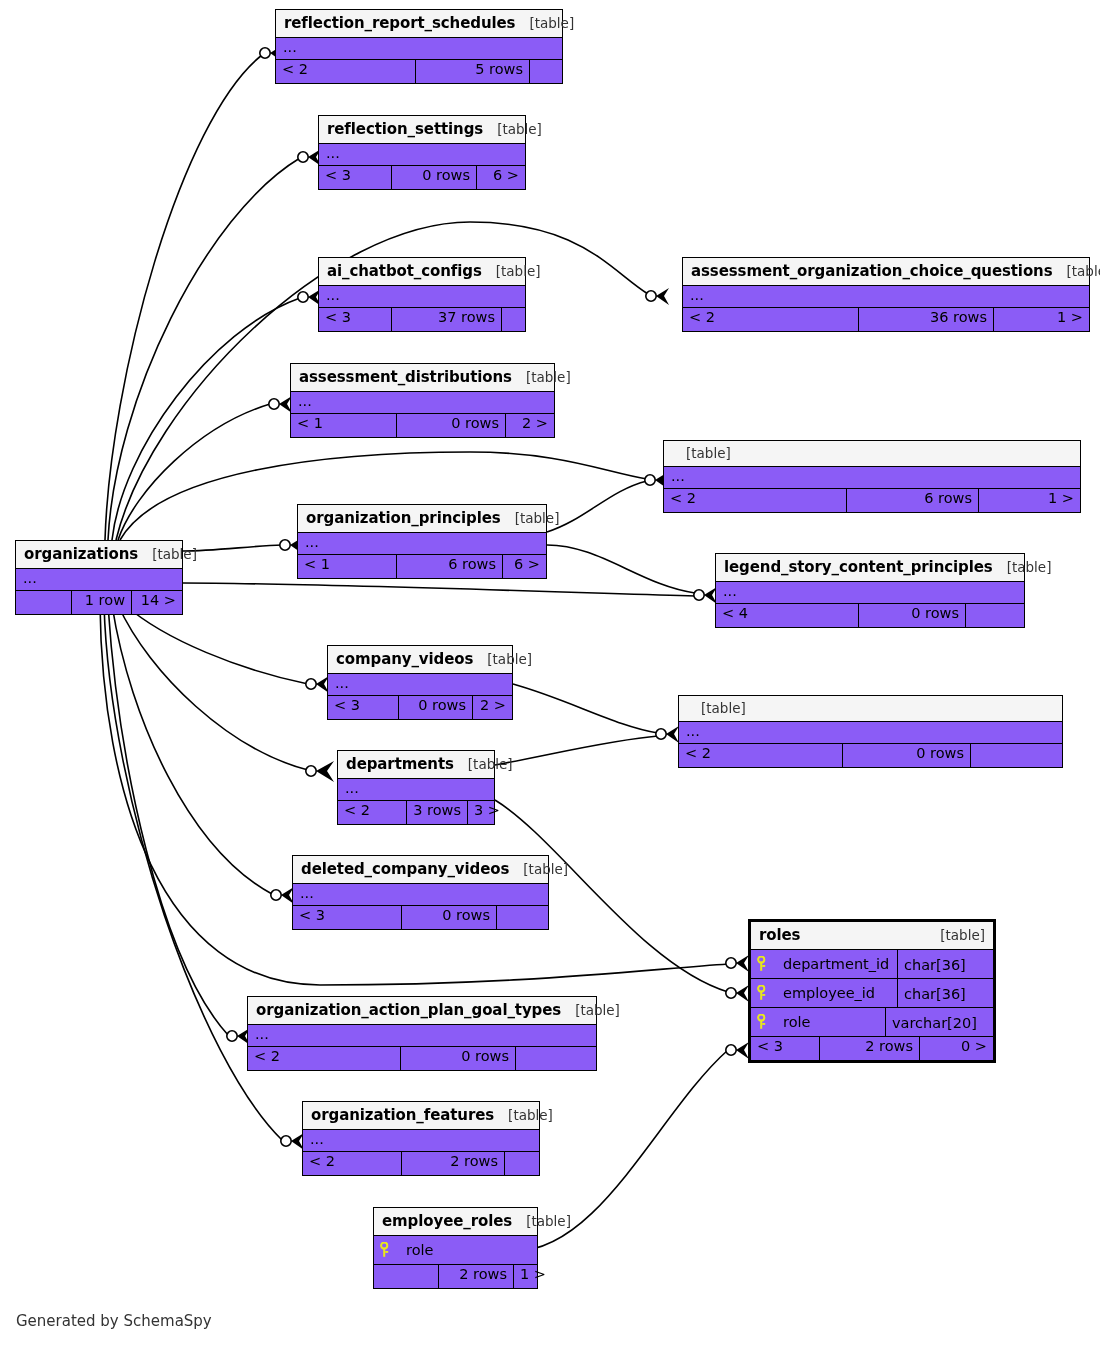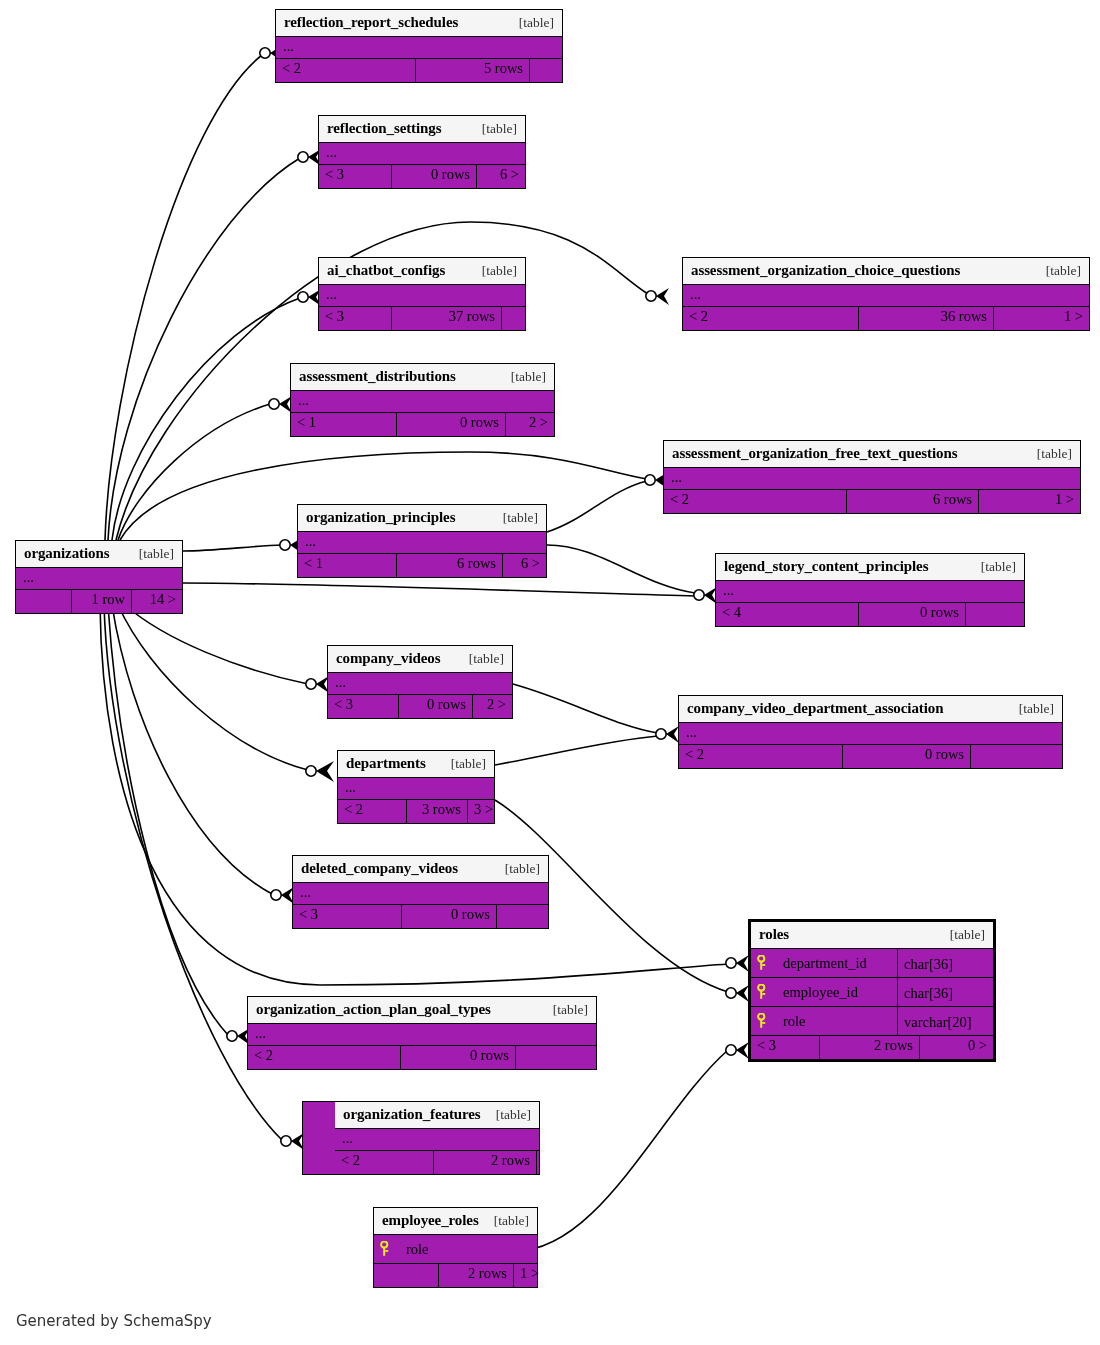--- a/index.html
+++ b/index.html
@@ -23,26 +23,25 @@
   }
   #edges {
     position: absolute;
     left: 0; top: 0;
     width: 1100px;
     height: 1345px;
     pointer-events: none;
   }
   .table-node {
     position: absolute;
-    background: #a21caf;
+    background: #8b5cf6;
     border: 1px solid #000000;
     box-sizing: border-box;
     font-size: 14.5px;
     z-index: 5;
-    font-family: Liberation Serif, serif;
   }
   .table-node.focus {
     border: 3px solid #000000;
   }
   .tn-title {
     background: #f5f5f5;
     border-bottom: 1px solid #000;
     padding: 4px 8px 5px 8px;
     display: flex;
     align-items: baseline;
@@ -267,21 +266,20 @@
         </div>
         <div class="tn-body-row">...</div>
         <div class="tn-foot">
           <div class="foot-c1" style="width: 105px; flex: 0 0 auto;">&lt; 1</div>
           <div class="foot-c2" style="width: 109px; flex: 0 0 auto;">0 rows</div>
           <div class="foot-c3" style="flex: 1 1 auto;">2 &gt;</div>
         </div>
       </div>
       <div class="table-node" style="left: 663px; top: 440px; width: 418px;">
         <div class="tn-title">
-          <span class="tn-name">assessment_organization_free_text_questions</span>
           <span class="tn-tag">[table]</span>
         </div>
         <div class="tn-body-row">...</div>
         <div class="tn-foot">
           <div class="foot-c1" style="width: 182px; flex: 0 0 auto;">&lt; 2</div>
           <div class="foot-c2" style="width: 132px; flex: 0 0 auto;">6 rows</div>
           <div class="foot-c3" style="flex: 1 1 auto;">1 &gt;</div>
         </div>
       </div>
       <div class="table-node" style="left: 297px; top: 504px; width: 250px;">
@@ -327,21 +325,20 @@
         </div>
         <div class="tn-body-row">...</div>
         <div class="tn-foot">
           <div class="foot-c1" style="width: 70px; flex: 0 0 auto;">&lt; 3</div>
           <div class="foot-c2" style="width: 74px; flex: 0 0 auto;">0 rows</div>
           <div class="foot-c3" style="flex: 1 1 auto;">2 &gt;</div>
         </div>
       </div>
       <div class="table-node" style="left: 678px; top: 695px; width: 385px;">
         <div class="tn-title">
-          <span class="tn-name">company_video_department_association</span>
           <span class="tn-tag">[table]</span>
         </div>
         <div class="tn-body-row">...</div>
         <div class="tn-foot">
           <div class="foot-c1" style="width: 163px; flex: 0 0 auto;">&lt; 2</div>
           <div class="foot-c2" style="width: 128px; flex: 0 0 auto;">0 rows</div>
           <div class="foot-c3" style="flex: 1 1 auto;"></div>
         </div>
       </div>
       <div class="table-node" style="left: 337px; top: 750px; width: 158px;">
@@ -397,41 +394,41 @@
         </div>
         <div class="tn-col-row">
           <div class="tn-col-left">
             <svg class="keyicon" viewBox="0 0 14 16">
               <circle cx="4.2" cy="3.6" r="3.1" fill="none" stroke="#e8e81c" stroke-width="2"></circle>
               <rect x="3.2" y="5.6" width="2" height="9.2" fill="#e8e81c"></rect>
               <rect x="5.2" y="9.0" width="3" height="1.9" fill="#e8e81c"></rect>
             </svg>
             <span>role</span>
           </div>
-          <div class="tn-col-type" style="width: 96px;">varchar[20]</div>
+          <div class="tn-col-type" style="width: 108px;">varchar[20]</div>
         </div>
         <div class="tn-foot">
           <div class="foot-c1" style="width: 68px; flex: 0 0 auto;">&lt; 3</div>
           <div class="foot-c2" style="width: 100px; flex: 0 0 auto;">2 rows</div>
           <div class="foot-c3" style="flex: 1 1 auto;">0 &gt;</div>
         </div>
       </div>
       <div class="table-node" style="left: 247px; top: 996px; width: 350px;">
         <div class="tn-title">
           <span class="tn-name">organization_action_plan_goal_types</span>
           <span class="tn-tag">[table]</span>
         </div>
         <div class="tn-body-row">...</div>
         <div class="tn-foot">
           <div class="foot-c1" style="width: 152px; flex: 0 0 auto;">&lt; 2</div>
           <div class="foot-c2" style="width: 115px; flex: 0 0 auto;">0 rows</div>
           <div class="foot-c3" style="flex: 1 1 auto;"></div>
         </div>
       </div>
-      <div class="table-node" style="left: 302px; top: 1101px; width: 238px; padding-left: 32px;">
+      <div class="table-node" style="left: 302px; top: 1101px; width: 238px;">
         <div class="tn-title">
           <span class="tn-name">organization_features</span>
           <span class="tn-tag">[table]</span>
         </div>
         <div class="tn-body-row">...</div>
         <div class="tn-foot">
           <div class="foot-c1" style="width: 98px; flex: 0 0 auto;">&lt; 2</div>
           <div class="foot-c2" style="width: 103px; flex: 0 0 auto;">2 rows</div>
           <div class="foot-c3" style="flex: 1 1 auto;"></div>
         </div>

